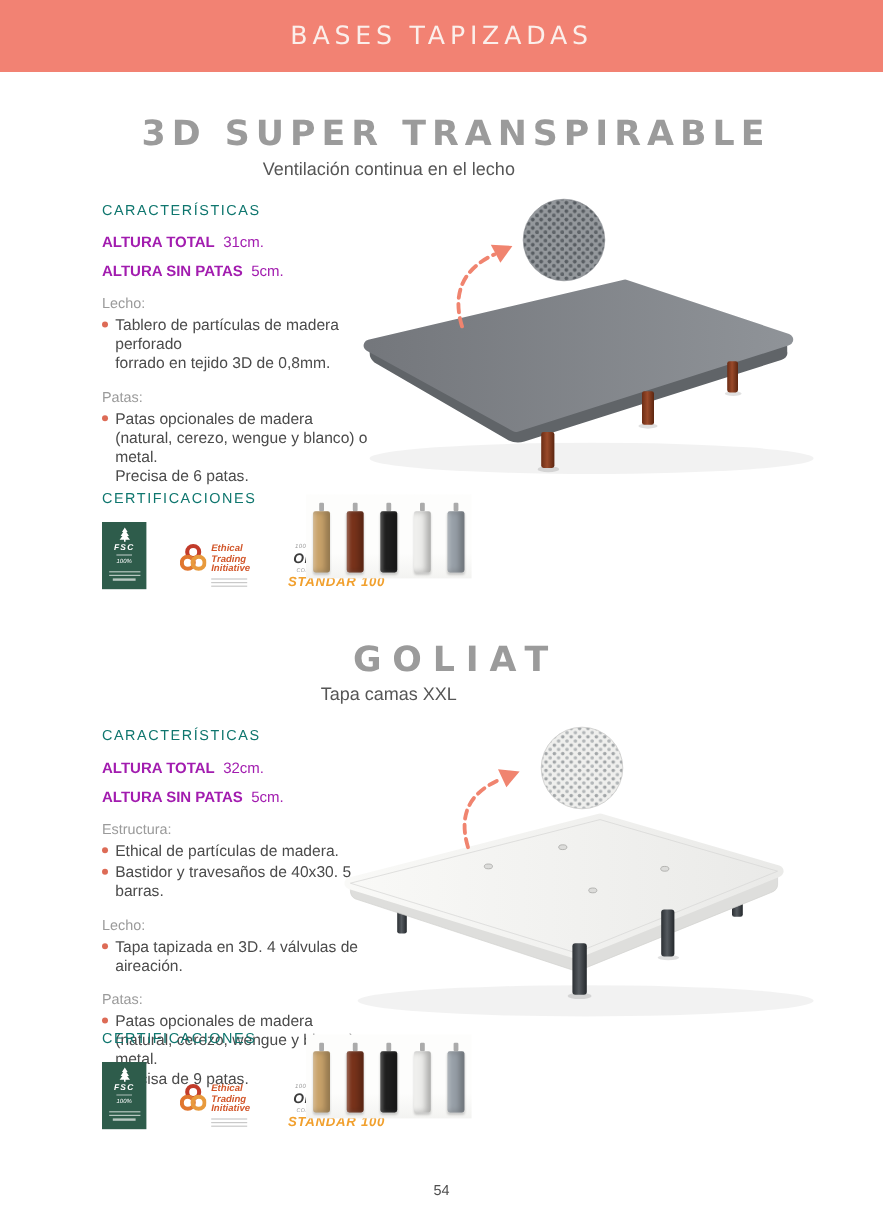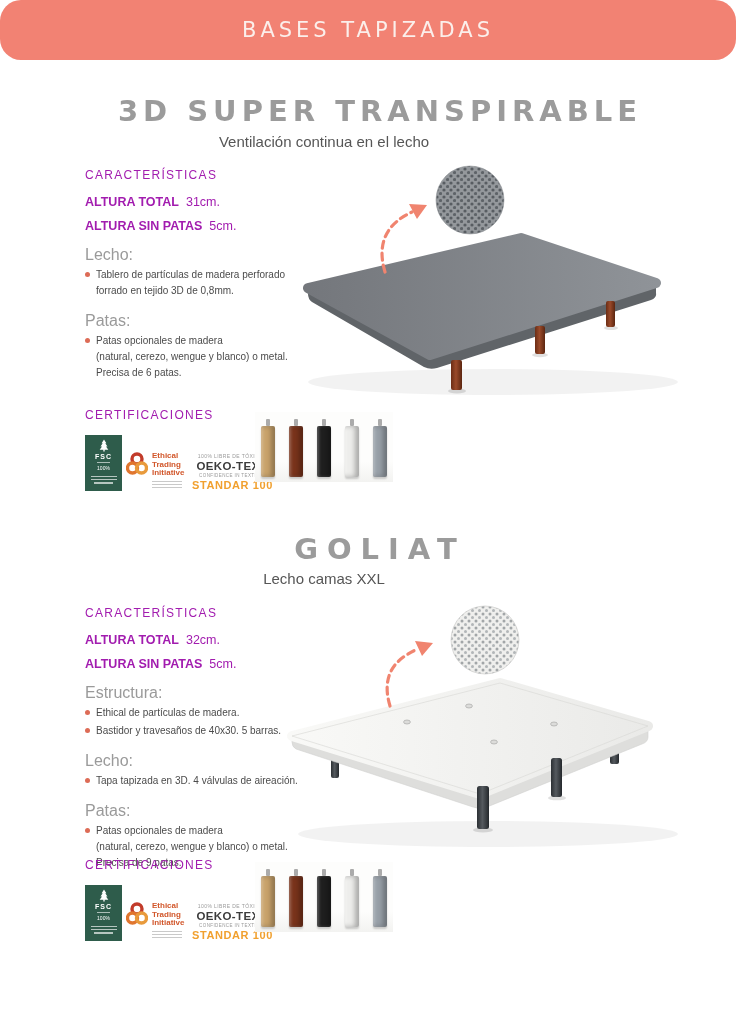--- a/index.html
+++ b/index.html
@@ -1,47 +1,47 @@
 <!DOCTYPE html>
 <html style="--banner: #F28273; --accent: #F0846F; --bullet: #DD6B56; --title: #9B9B9B; --fsc-green: #2E5C4B; --eti-red: #D2572B; --oeko-orange: #F1A02E;"><head>
 <meta charset="utf-8">
 <style>
   html,body{margin:0;padding:0;background:#fff;}
   .page{position:relative;width:736px;height:1023px;background:#ffffff;overflow:hidden;
         font-family:"Liberation Sans",sans-serif;color:#4b4b4b;}
 
   
   .banner{position:absolute;left:0;top:0;width:736px;height:60px;
-          background:var(--banner,#F28273);display:flex;align-items:center;justify-content:center;border-radius:21px;}
+          background:var(--banner,#F28273);display:flex;align-items:center;justify-content:center;}
   .banner-title{color:#FBEFEB;font-size:21px;letter-spacing:4px;font-weight:400;
                 font-family:"DejaVu Sans",sans-serif;}
 
   
   .ptitle{position:absolute;left:12px;width:736px;margin:0;text-align:center;
           font-family:"DejaVu Sans",sans-serif;font-weight:700;
           color:var(--title,#9B9B9B);}
   .psub{position:absolute;left:0;width:648px;margin:0;text-align:center;
         font-size:15px;color:#565656;font-weight:400;}
 
   
   .col{position:absolute;width:250px;}
-  .sec-label{font-size:12px;letter-spacing:1.3px;color:#a21caf;margin-bottom:13px;}
+  .sec-label{font-size:12px;letter-spacing:1.3px;color:#0f766e;margin-bottom:13px;}
   .spec{margin:0 0 10px 0;font-size:12.5px;color:#a21caf;}
   .spec-label{font-weight:700;}
   .spec-value{margin-left:7px;}
   .group{margin-top:13px;}
-  .group-heading{font-size:16px;color:#9A9A9A;margin-bottom:3px;}
+  .group-heading{font-size:12px;color:#9A9A9A;margin-bottom:3px;}
   .bullet{display:flex;gap:6px;margin-bottom:2px;}
   .dot{width:5px;height:5px;border-radius:50%;background:var(--bullet,#DD6B56);
        margin-top:5px;flex-shrink:0;}
-  .bullet-text{font-size:10px;line-height:16px;color:#4B4B4B;white-space:pre-line;}
+  .bullet-text{font-size:13px;line-height:16px;color:#4B4B4B;white-space:pre-line;}
 
   
   .cert-block{position:absolute;width:288px;}
-  .cert-row{display:flex;align-items:center;gap:4px;margin-top:8px;}
+  .cert-row{display:flex;align-items:flex-end;gap:28px;margin-top:8px;font-style:italic;}
   .fsc{margin-top:5px;width:37px;height:56px;background:var(--fsc-green,#2E5C4B);
        display:flex;flex-direction:column;align-items:center;padding-top:4px;box-sizing:border-box;}
   .fsc-abbr{color:#fff;font-size:7px;font-weight:700;letter-spacing:1px;margin-top:1px;}
   .fsc-pct{color:#fff;font-size:5px;margin-top:2px;border-top:0.5px solid rgba(255,255,255,.6);padding-top:2px;}
   .fsc-bars{width:26px;margin-top:3px;}
   .fsc-bars i{display:block;height:1.5px;background:rgba(255,255,255,.65);margin:1.5px 0;}
   .fsc-bars i:last-child{width:70%;margin:2px auto 0;}
   .eti{margin-top:21px;display:flex;gap:4px;align-items:flex-start;}
   .eti-words div{font-size:8px;line-height:8.5px;font-weight:700;color:var(--eti-red,#D2572B);}
   .eti-bars i{display:block;height:1.5px;background:#C9C9C9;margin:1.6px 0;width:30px;}
@@ -201,21 +201,21 @@
       </div>
       <div class="leg">
         <i class="screw"></i>
         <span class="leg-body" style="background-color: rgb(152, 160, 168);"></span>
       </div>
     </div>
   </section>
 
   <section>
     <h1 class="ptitle" style="top:532px;font-size:29px;letter-spacing:9px;">GOLIAT</h1>
-    <p class="psub" style="top:570px;">Lecho camas XXL</p>
+    <p class="psub" style="top:570px;">Tapa camas XXL</p>
 
     <div class="col" style="left:85px;top:606px;">
       <div class="sec-label">CARACTERÍSTICAS</div>
       <div class="spec">
         <span class="spec-label">ALTURA TOTAL</span><span class="spec-value">32cm.</span>
       </div>
       <div class="spec">
         <span class="spec-label">ALTURA SIN PATAS</span><span class="spec-value">5cm.</span>
       </div>
       <div class="group">
@@ -345,13 +345,14 @@
         <i class="screw"></i>
         <span class="leg-body" style="background-color: rgb(237, 237, 235);"></span>
       </div>
       <div class="leg">
         <i class="screw"></i>
         <span class="leg-body" style="background-color: rgb(152, 160, 168);"></span>
       </div>
     </div>
   </section>
 
+  <div class="page-number">54</div>
 </div>
 
 </body></html>

